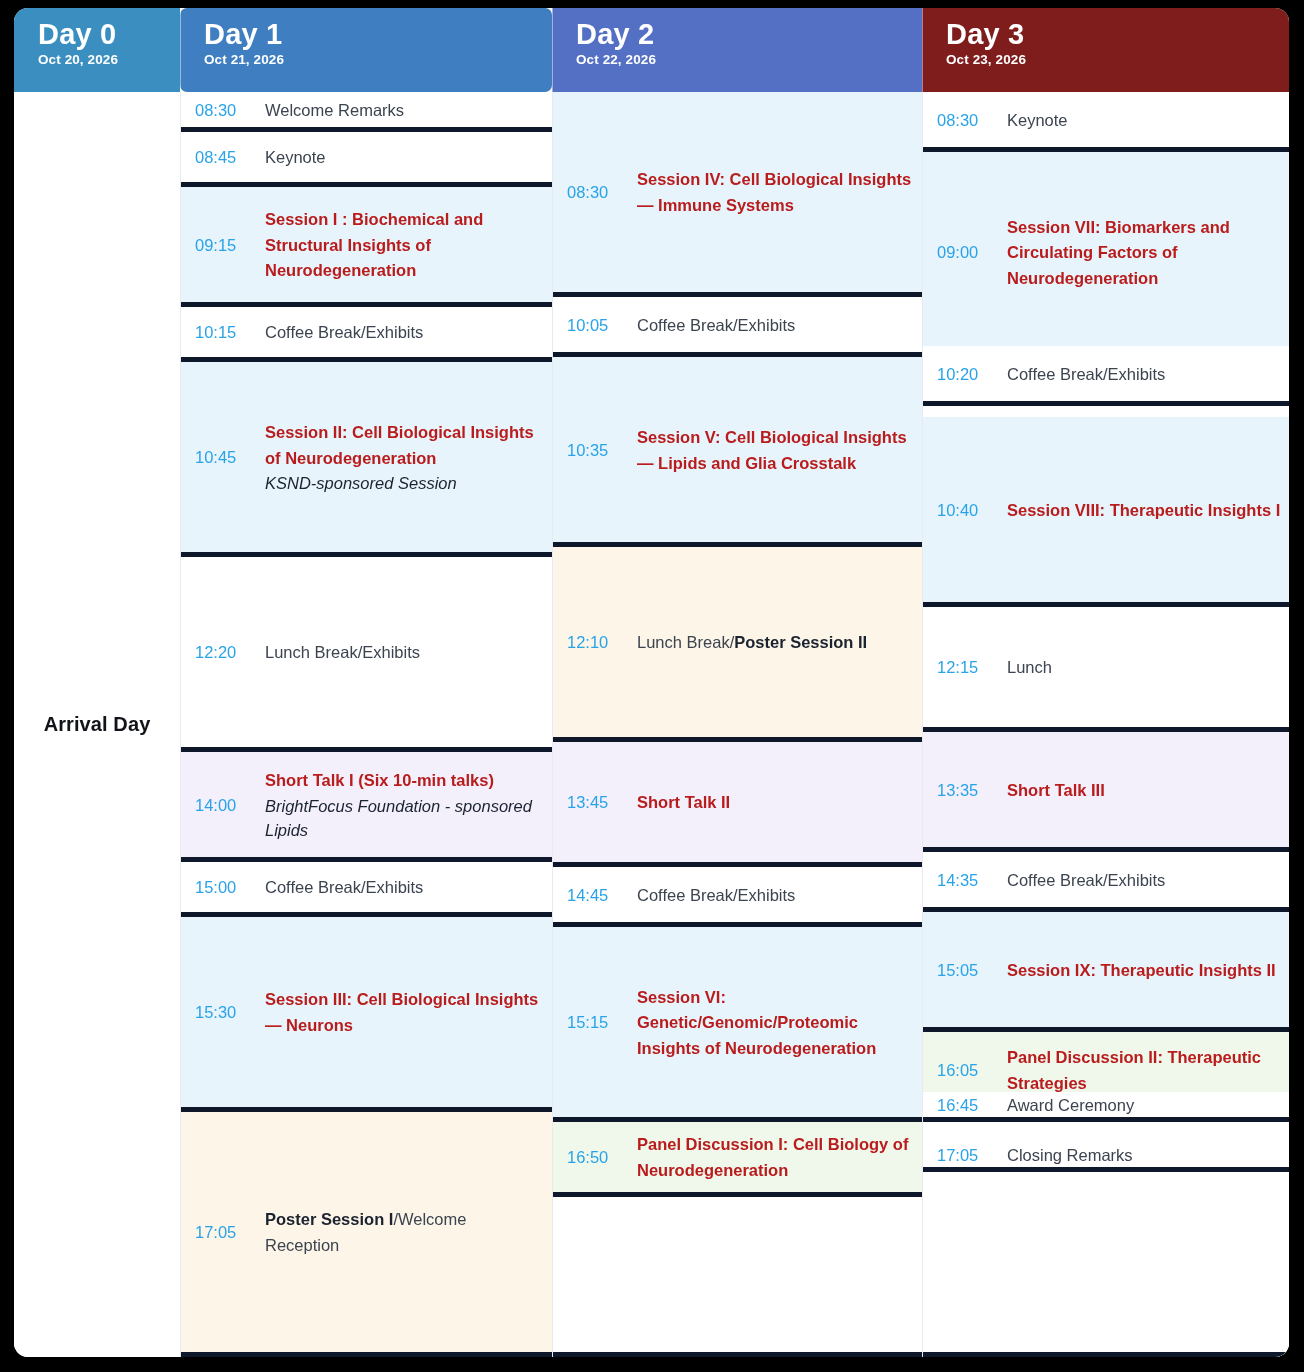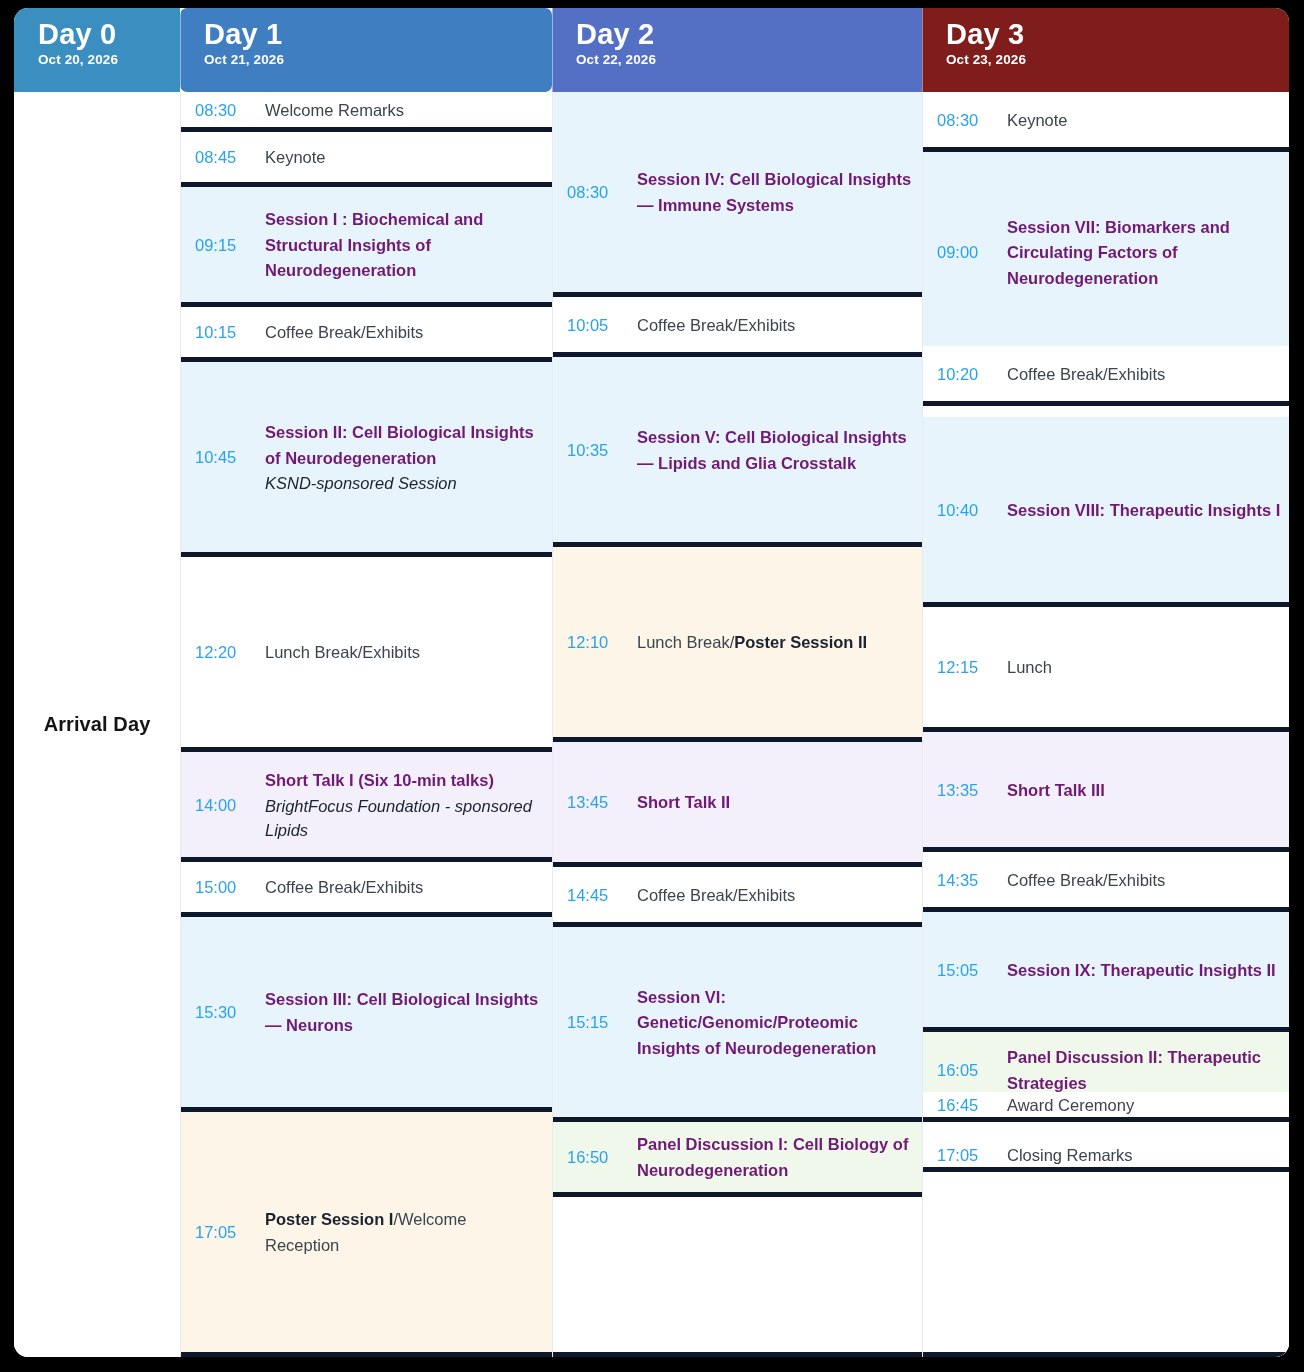--- a/index.html
+++ b/index.html
@@ -113,21 +113,21 @@
     flex: 1 1 auto;
     padding-left: 12px;
     min-width: 0;
   }
   .ev-title {
     font-size: 16.5px;
     line-height: 1.55;
     color: #3c4450;
     word-wrap: break-word;
   }
-  .ev-title.strong { color: #701a75; font-weight: bold; }
+  .ev-title.strong { color: #b91c1c; font-weight: bold; }
   .ev-title .lead-bold { font-weight: bold; color: #1b2330; }
   .ev-title .tail-regular { font-weight: normal; color: #3c4450; }
   .ev-sub {
     font-size: 16.5px;
     line-height: 1.5;
     font-style: italic;
     color: #1b2330;
   }
 
   

